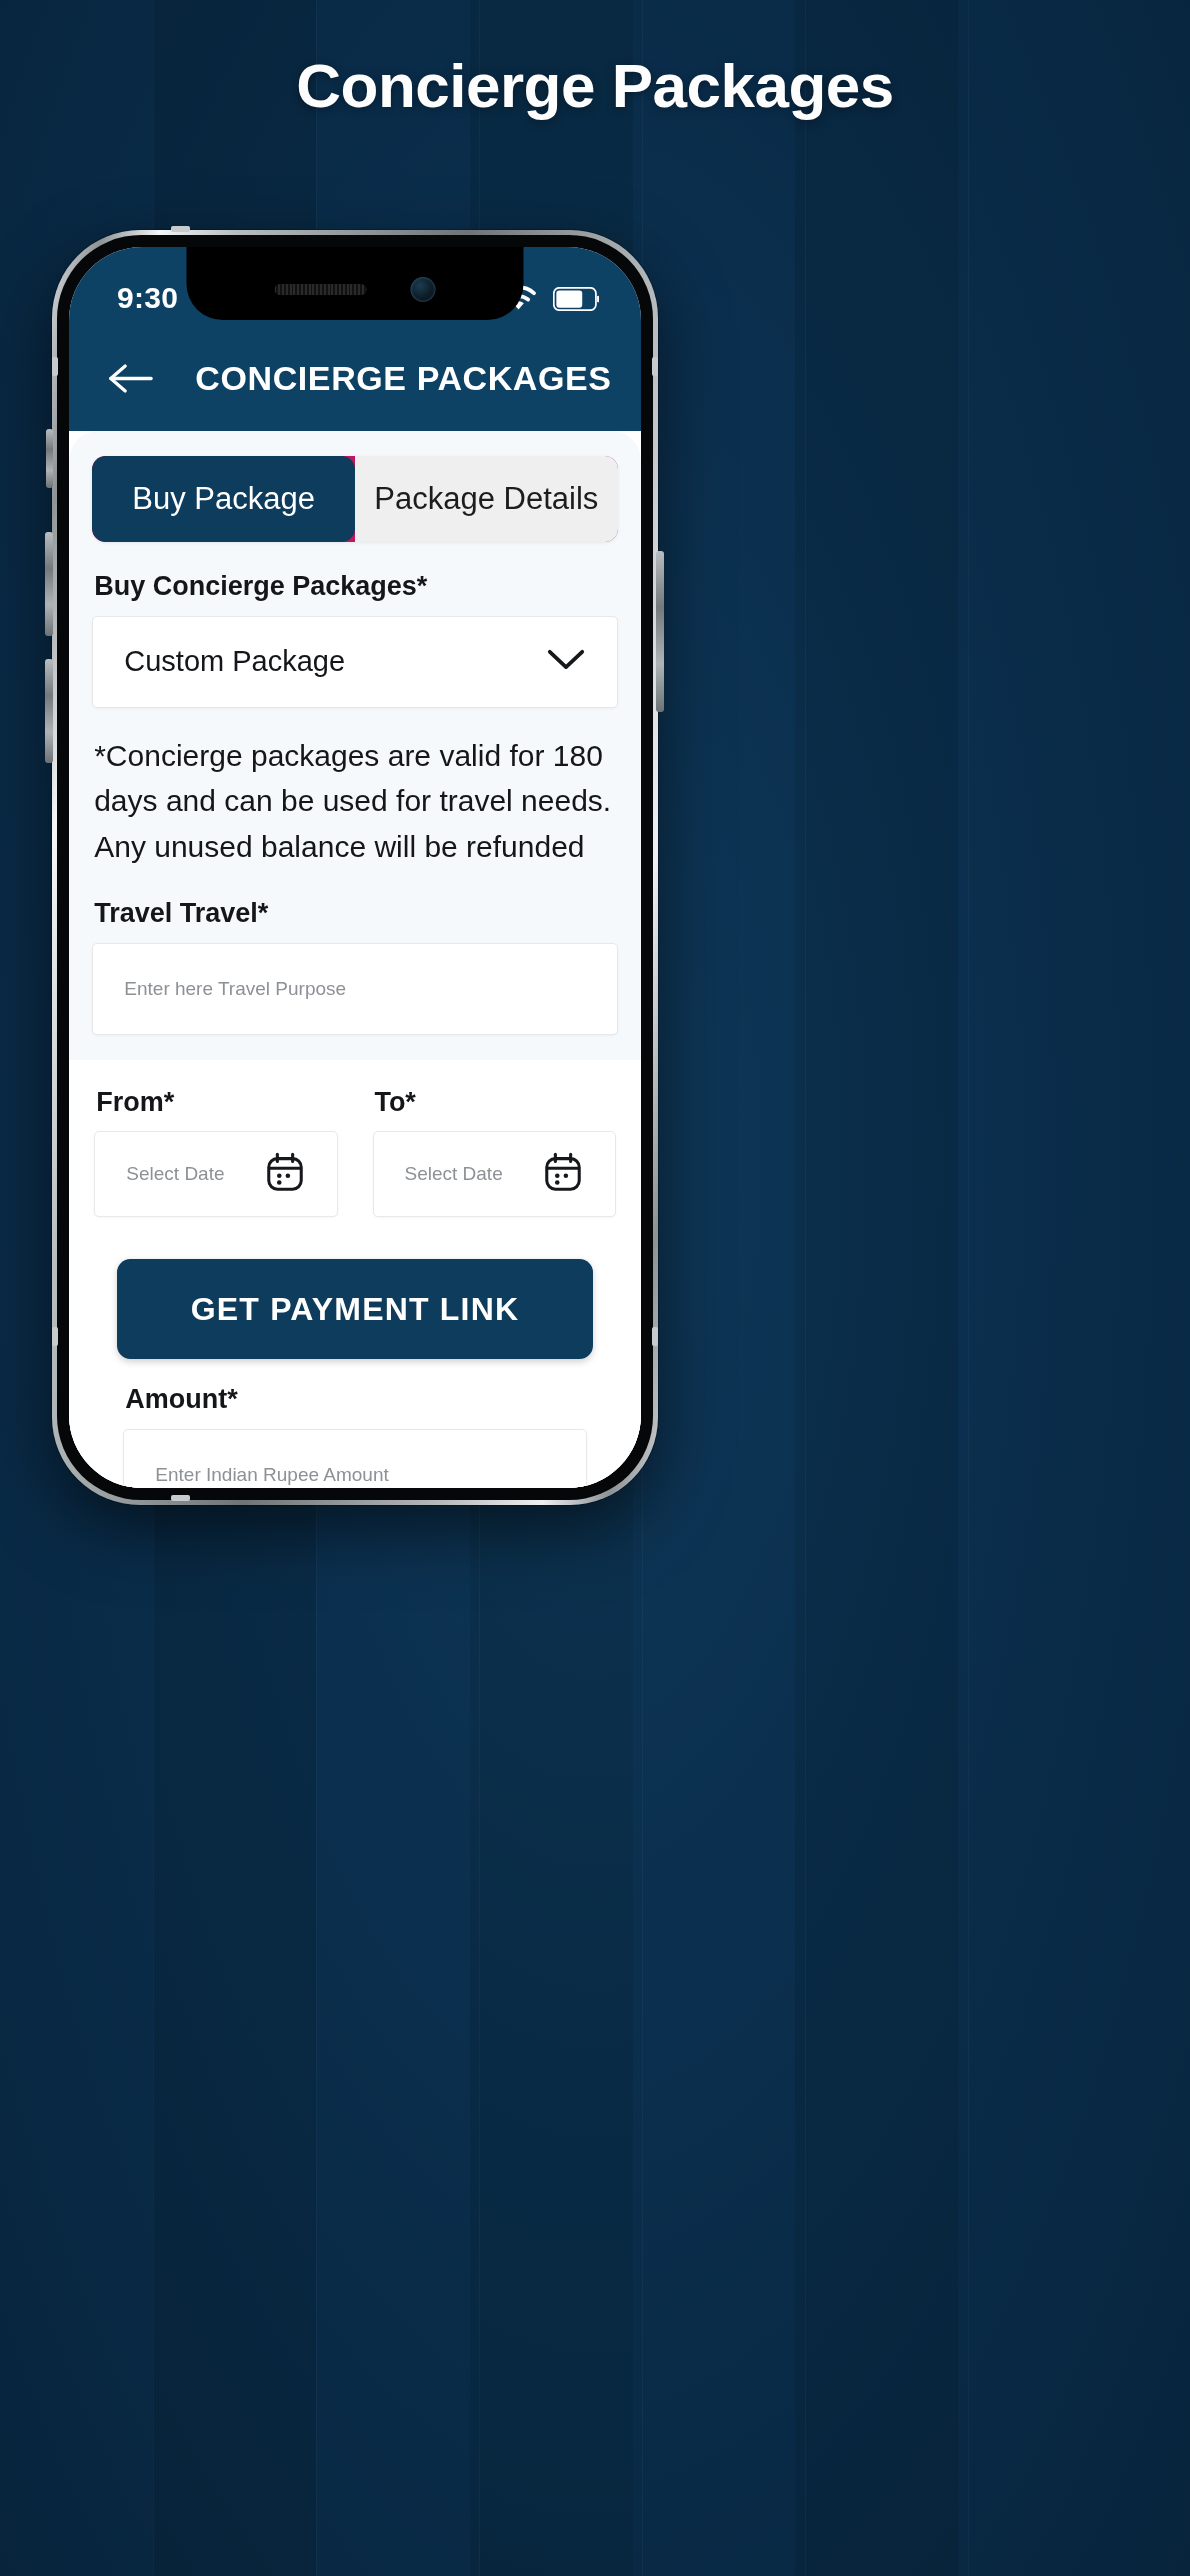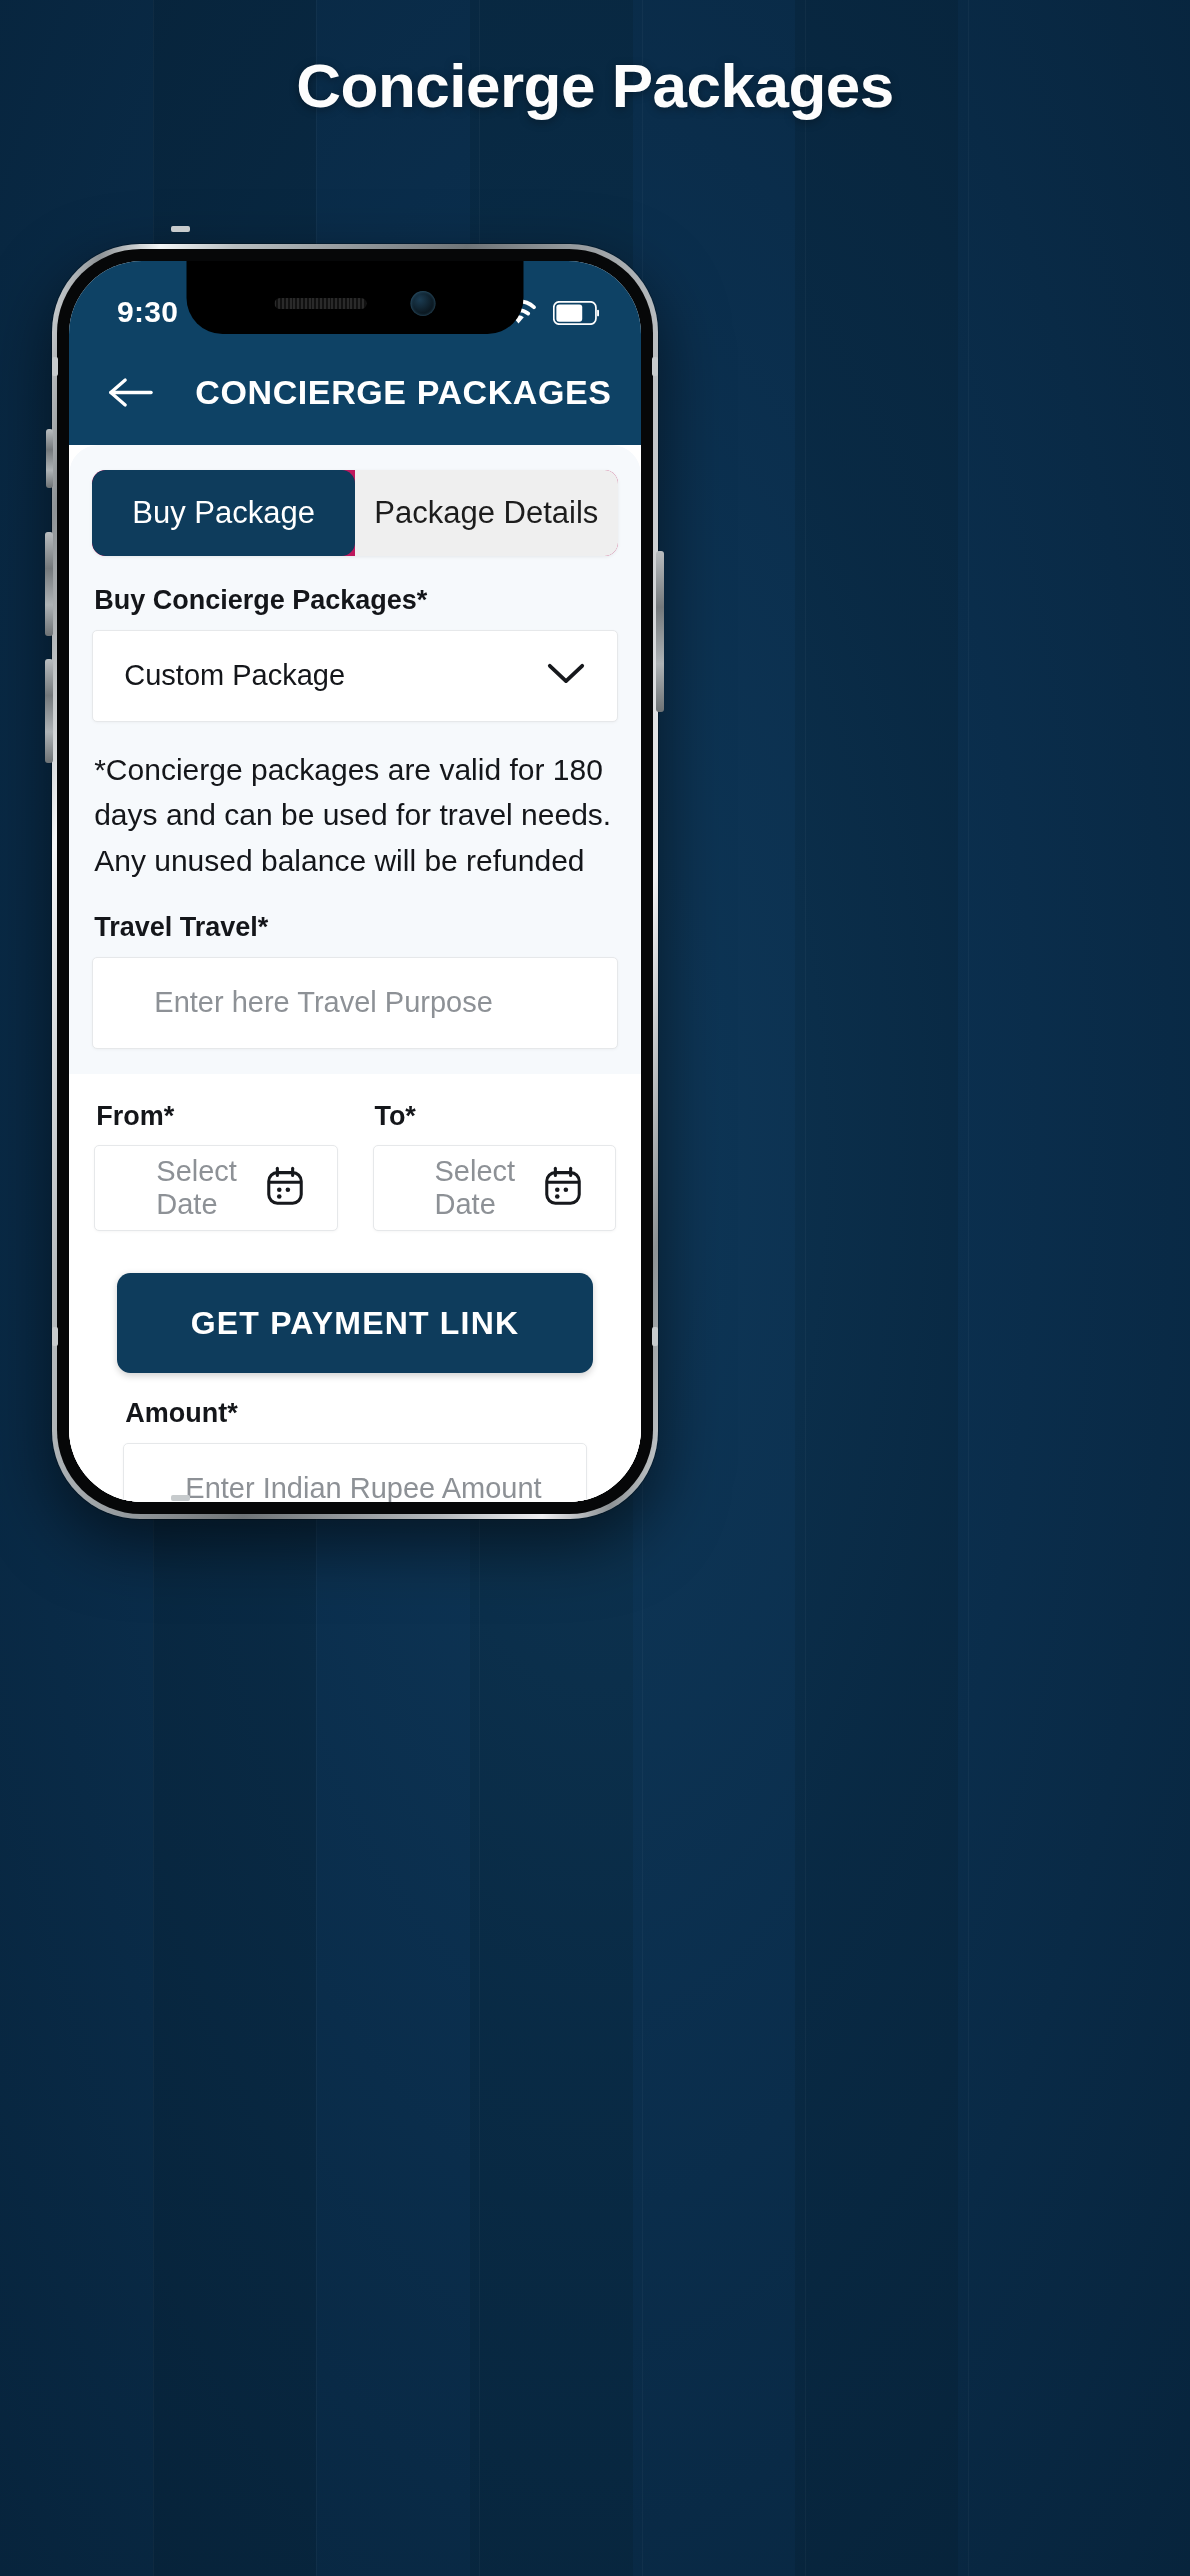--- a/index.html
+++ b/index.html
@@ -42,21 +42,21 @@
     font-size:62px;
     font-weight:bold;
     letter-spacing:-0.5px;
     text-shadow:0 1.9px 9.6px rgba(0,0,0,.35);
     z-index:5;
   }
 
   
   #phone{
     position:absolute;
-    left:52px; top:244px;
+    left:52px; top:230px;
     width:606px; height:1275px;
     border-radius:88px;
     background:linear-gradient(100deg,#d9dcde 0%,#8e9396 6%,#f4f6f7 13%,#b9bec1 22%,#6f7477 50%,#b6babd 74%,#efeff1 86%,#8d9295 94%,#cfd3d5 100%);
     padding:4.8px;
     box-shadow:0 25px 67px rgba(0,0,0,.55), 0 0 0 1px rgba(0,0,0,.25);
     z-index:6;
   }
   #phone-inner{
     width:100%; height:100%;
     border-radius:84px;
@@ -190,21 +190,21 @@
   .field{
     background:#fff;
     border:1px solid #e6e8ea;
     border-radius:5px;
     height:92px;
     display:flex; align-items:center;
     padding:0 31px;
     box-shadow:0 1px 2.9px rgba(0,0,0,.04);
   }
   .field .value{ font-size:29px; color:#14161a; }
-  .field .placeholder{ font-size:29px; color:#8d9196;margin-left:30px; }
+  .field .placeholder{ font-size:19px; color:#8d9196; }
   .chev{ margin-left:auto; }
 
   #disclaimer{
     font-size:30px;
     line-height:1.52;
     color:#14161a;
     margin:25px 1.9px 0 1.9px;
   }
 
   #sheet-body{

